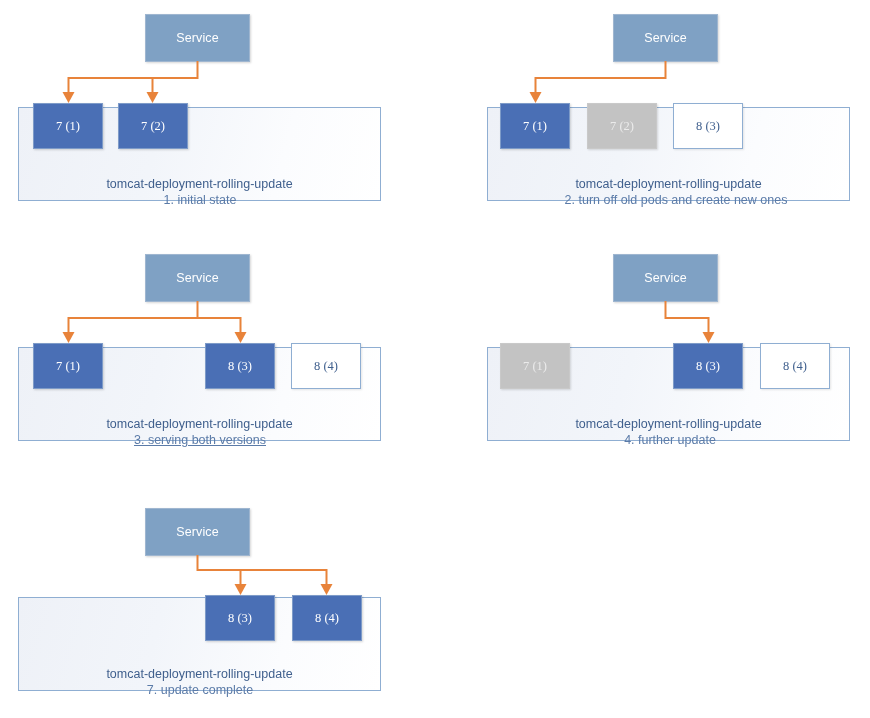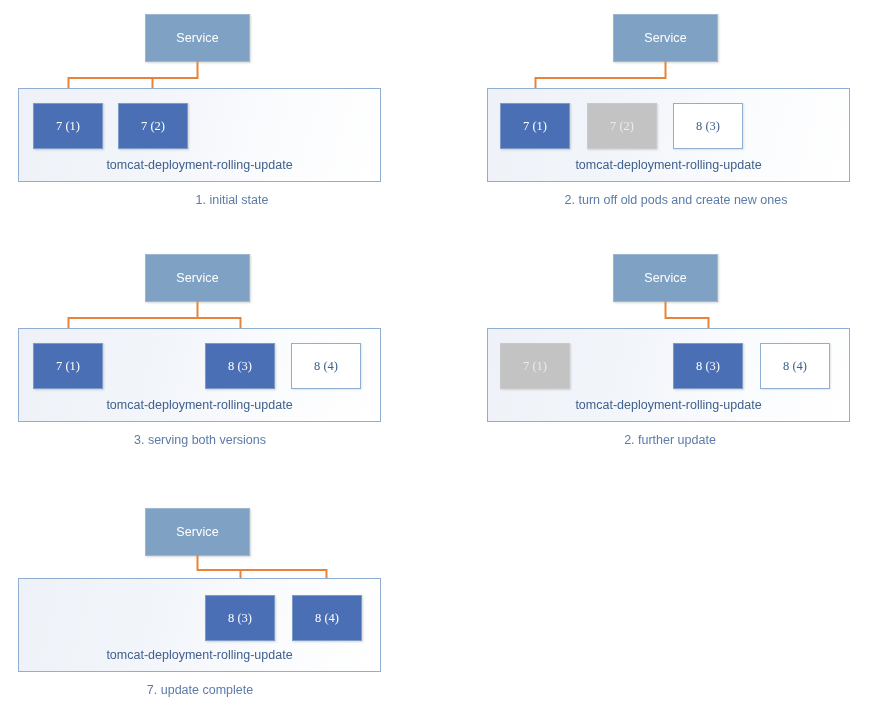--- a/index.html
+++ b/index.html
@@ -45,20 +45,21 @@
   }
 
   
   .deployment {
     position: absolute;
     width: 363px;
     height: 94px;
     box-sizing: border-box;
     border: 1px solid #8faed2;
     background: linear-gradient(105deg, #eef1f7 0%, #f2f5fa 38%, #fbfcfe 72%, #ffffff 100%);
+    margin-top: 19px;
   }
   .deployment-label {
     position: absolute;
     left: 0;
     right: 0;
     bottom: 9px;
     text-align: center;
     color: #3f5f8d;
     font-size: 12.5px;
   }
@@ -148,21 +149,21 @@
     <div class="deployment-label">tomcat-deployment-rolling-update</div>
   </div>
 
   <div class="pod active" style="left:33px; top:103px;">
     <div class="pod-label">7 (1)</div>
   </div>
   <div class="pod active" style="left:118px; top:103px;">
     <div class="pod-label">7 (2)</div>
   </div>
 
-  <div class="caption" style="left:0px; top:193px; width:400px;padding-left:32px;">1. initial state</div>
+  <div class="caption" style="left:0px; top:193px; width:400px;">1. initial state</div>
 </div>
 
 <div class="panel" style="left:435px; top:0px;">
 
   <div class="service-box" style="left:178px; top:14px;">
     <div class="service-label">Service</div>
   </div>
 
   <svg class="connector" viewBox="0 0 435 240">
     <path class="conn-line" d="M230.5,62 L230.5,78 L100.5,78 L100.5,93"></path>
@@ -205,21 +206,21 @@
   <div class="pod active" style="left:33px; top:103px;">
     <div class="pod-label">7 (1)</div>
   </div>
   <div class="pod active" style="left:205px; top:103px;">
     <div class="pod-label">8 (3)</div>
   </div>
   <div class="pod pending" style="left:291px; top:103px;">
     <div class="pod-label">8 (4)</div>
   </div>
 
-  <div class="caption" style="left:0px; top:193px; width:400px;">3. serving both versions</div>
+  <div class="caption" style="left:0px; top:193px; width:400px;text-decoration:underline;">3. serving both versions</div>
 </div>
 
 <div class="panel" style="left:435px; top:240px;">
 
   <div class="service-box" style="left:178px; top:14px;">
     <div class="service-label">Service</div>
   </div>
 
   <svg class="connector" viewBox="0 0 435 240">
     <path class="conn-line" d="M230.5,62 L230.5,78 L273.5,78 L273.5,93"></path>
@@ -233,21 +234,21 @@
   <div class="pod terminating" style="left:65px; top:103px;">
     <div class="pod-label">7 (1)</div>
   </div>
   <div class="pod active" style="left:238px; top:103px;">
     <div class="pod-label">8 (3)</div>
   </div>
   <div class="pod pending" style="left:325px; top:103px;">
     <div class="pod-label">8 (4)</div>
   </div>
 
-  <div class="caption" style="left:35px; top:193px; width:400px;">2. further update</div>
+  <div class="caption" style="left:35px; top:193px; width:400px;">4. further update</div>
 </div>
 
 <div class="panel" style="left:0px; top:490px;">
 
   <div class="service-box" style="left:145px; top:18px;">
     <div class="service-label">Service</div>
   </div>
 
   <svg class="connector" viewBox="0 0 435 240">
     <path class="conn-line" d="M197.5,66 L197.5,80 L240.5,80 L240.5,95 M197.5,80 L326.5,80 L326.5,95"></path>

